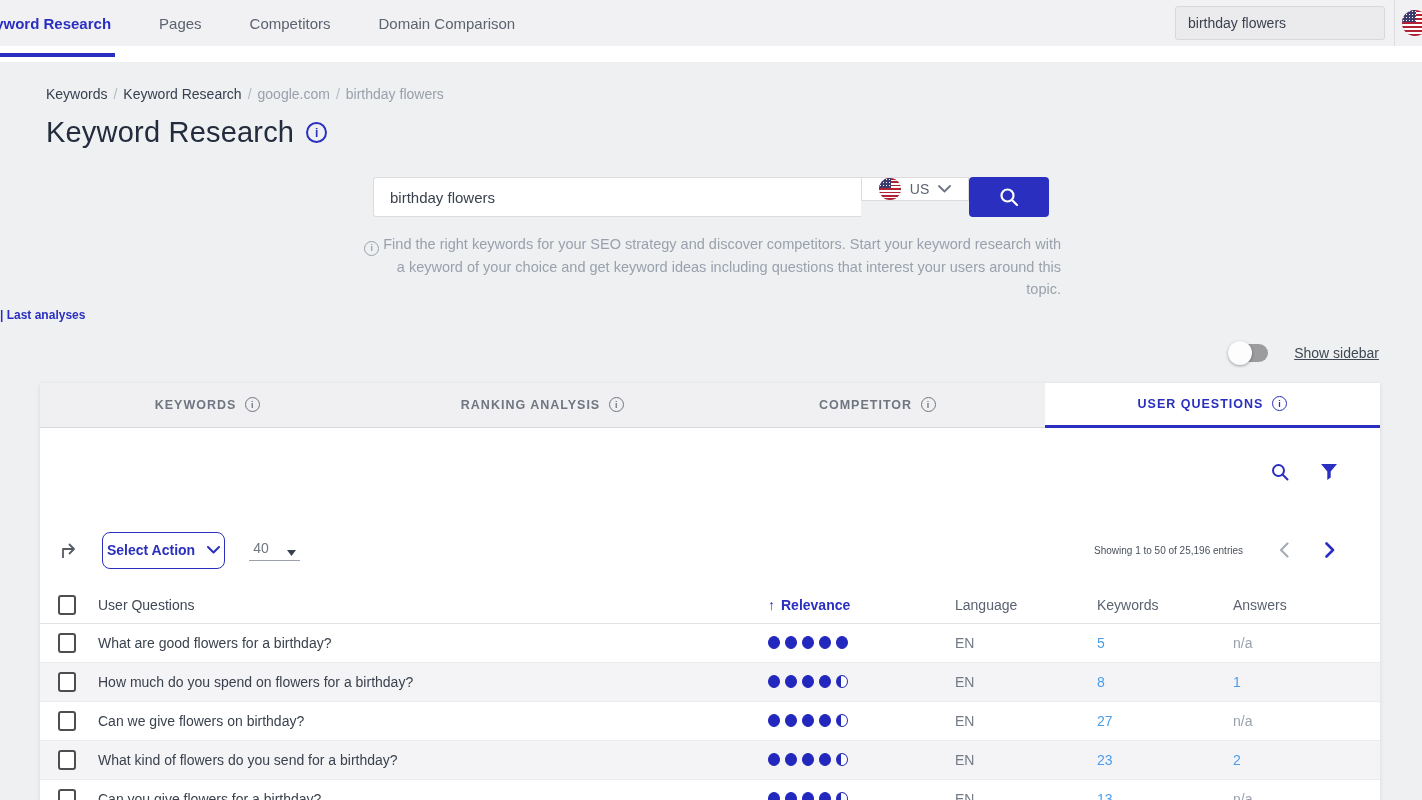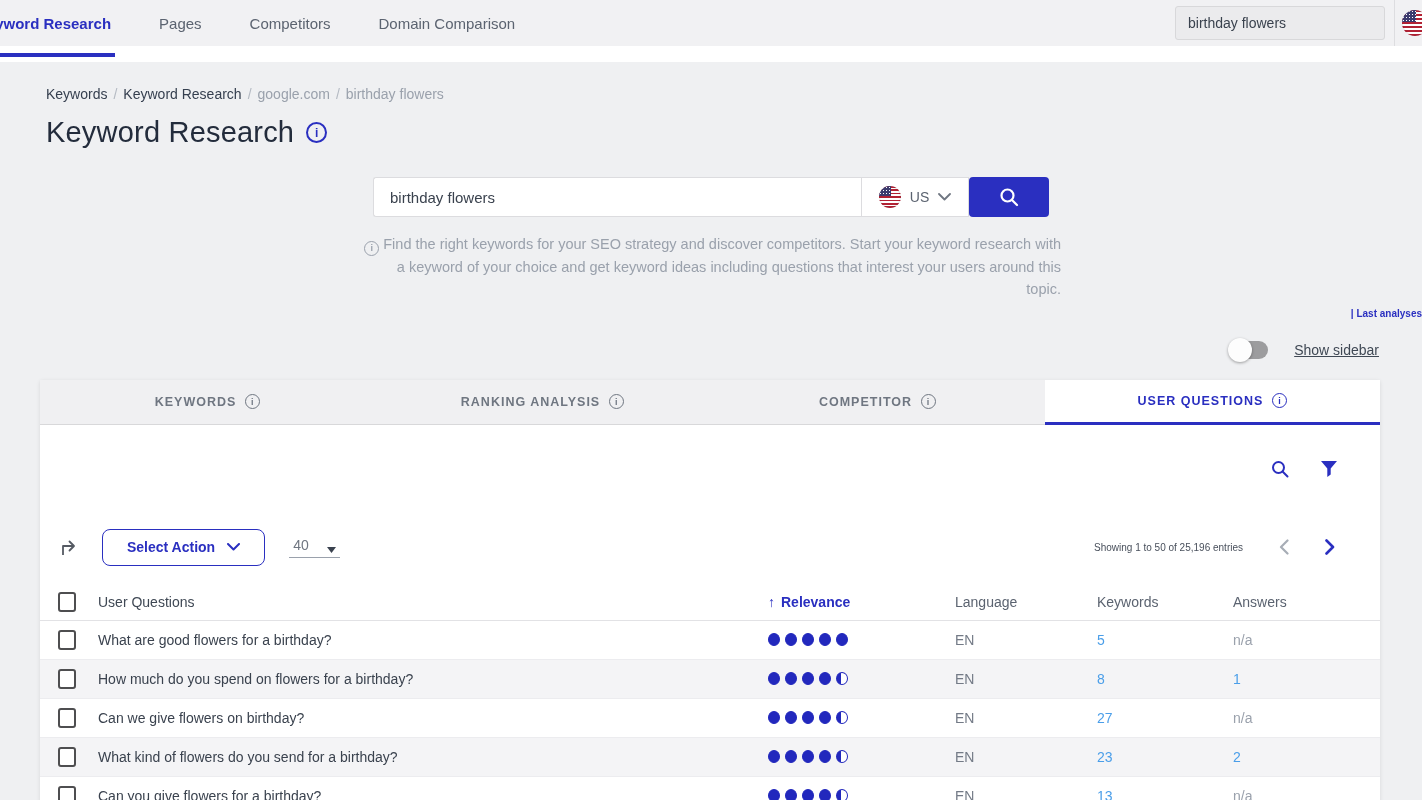--- a/index.html
+++ b/index.html
@@ -36,42 +36,42 @@
   .title-row { margin:14px 0 0 46px; display:flex; align-items:center; gap:12px; }
   .page-title { font-size:29px; font-weight:500; color:#232c3c; letter-spacing:.2px; }
   
   .info-icon { display:inline-flex; align-items:center; justify-content:center; border-radius:50%; border:1.5px solid currentColor; font-weight:700; font-style:normal; flex-shrink:0; cursor:pointer; }
   .info-lg { width:21px; height:21px; font-size:12px; color:#2a2fc0; border-width:2px; }
   .info-sm { width:15px; height:15px; font-size:9px; }
   
   .search-row { display:flex; justify-content:center; margin-top:28px; }
   .search-box { display:flex; height:40px; }
   .kw-input { width:488px; height:40px; background:#fff; border:1px solid #dcdcdf; border-right:none; border-radius:3px 0 0 3px; font-size:15px; color:#3a424e; padding:0 16px; outline:none; font-family:"Liberation Sans",sans-serif; }
-  .country-select { width:108px; height:40px; background:#fff; border:1px solid #dcdcdf; display:flex; align-items:center; justify-content:center; gap:9px; cursor:pointer; }
+  .country-select { width:108px; height:24px; background:#fff; border:1px solid #dcdcdf; display:flex; align-items:center; justify-content:center; gap:9px; cursor:pointer; }
   .country-code { font-size:14px; color:#5b6370; }
   .search-btn { width:80px; height:40px; background:#2a2fc0; border:none; border-radius:4px; display:flex; align-items:center; justify-content:center; cursor:pointer; }
   .intro { margin:16px auto 0; max-width:700px; text-align:right; font-size:14.5px; line-height:22px; color:#9aa1ac; }
   .intro .info-sm { color:#9aa1ac; vertical-align:-2px; margin-right:4px; cursor:default; }
-  .last-analyses { text-align:right; margin-top:8px; font-size:10px; color:#2a2fc0; font-weight:600; cursor:pointer; }
+  .last-analyses { text-align:left; margin-top:8px; font-size:12px; color:#2a2fc0; font-weight:600; cursor:pointer; }
   
   .toggle-row { display:flex; align-items:center; justify-content:flex-end; margin:22px 43px 0 0; gap:26px; }
   .toggle { position:relative; width:38px; height:18px; background:#9c9c9e; border-radius:9px; cursor:pointer; }
   .toggle-knob { position:absolute; left:-2px; top:-3px; width:24px; height:24px; background:#fdfdfd; border-radius:50%; box-shadow:0 1px 3px rgba(0,0,0,.35); }
   .toggle-label { font-size:14px; color:#3f4854;text-decoration:underline; }
   
   .panel { margin:21px 42px 0 40px; background:#fff; box-shadow:0 1px 4px rgba(0,0,0,.10); height:455px; overflow:hidden; }
   .tabbar { display:flex; }
   .tab { flex:1; height:45px; display:flex; align-items:center; justify-content:center; gap:9px; background:#f0f0f2; border-bottom:1px solid #d8d8da; color:#6f7681; font-size:12.5px; font-weight:600; letter-spacing:1px; cursor:pointer; }
   .tab.active { background:#fff; border-bottom:3px solid #2a2fc0; color:#2a2fc0; }
   .panel-icons { display:flex; justify-content:flex-end; align-items:center; gap:30px; margin:34px 42px 0 0; }
   .icon-btn { cursor:pointer; display:flex; }
   
   .toolbar { display:flex; align-items:center; margin:50px 45px 0 18px; }
   .export-btn { cursor:pointer; display:flex; margin-right:22px; }
-  .select-action { display:flex; align-items:center; gap:12px; border:1.5px solid #2a2fc0; border-radius:8px; color:#2a2fc0; font-size:14px; font-weight:600; height:37px; padding:0 24px; background:#fff; cursor:pointer; }
+  .select-action { display:flex; align-items:center; gap:12px; border:1.5px solid #2a2fc0; border-radius:8px; color:#2a2fc0; font-size:14px; font-weight:600; height:37px; padding:0 4px; background:#fff; cursor:pointer; }
   .pagesize { display:flex; align-items:flex-end; gap:18px; margin-left:24px; border-bottom:1px solid #9aa1ac; padding:0 4px 4px 4px; font-size:14px; color:#6f7681; cursor:pointer; }
   .toolbar-right { margin-left:auto; display:flex; align-items:center; }
   .showing { font-size:10px; color:#49505c; }
   .pg-btn { margin-left:36px; cursor:pointer; display:flex; }
   
   .table { margin-top:18px; }
   .t-row { display:flex; align-items:center; height:39px; padding-left:18px; font-size:14px; }
   .t-head { height:37px; border-bottom:1px solid #e2e2e5; color:#49505c; }
   .t-body .t-row { border-bottom:1px solid #ececef; }
   .t-body .t-row:nth-child(even) { background:#f4f4f6; }

